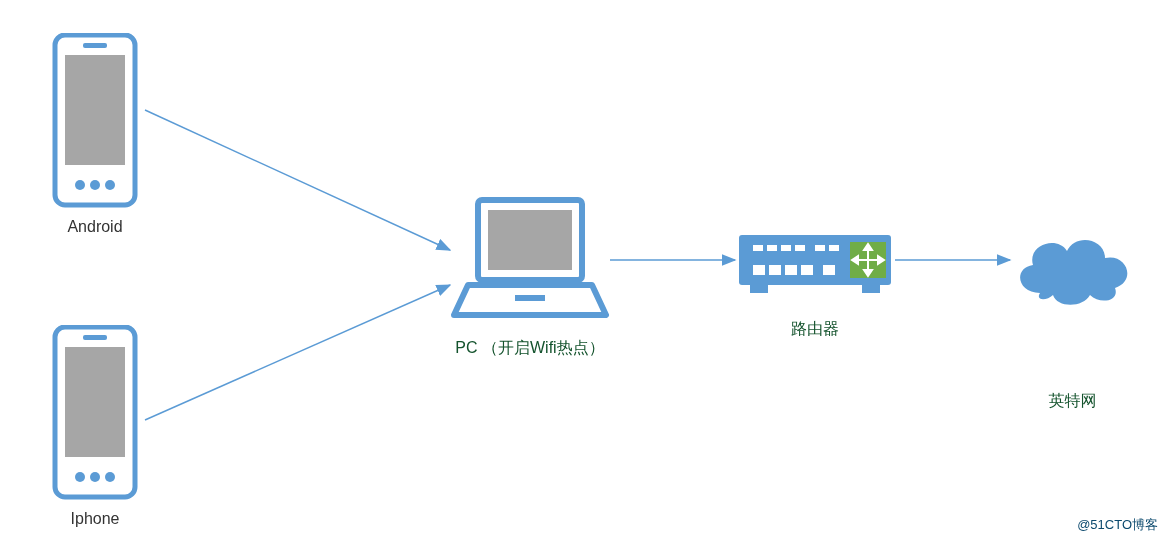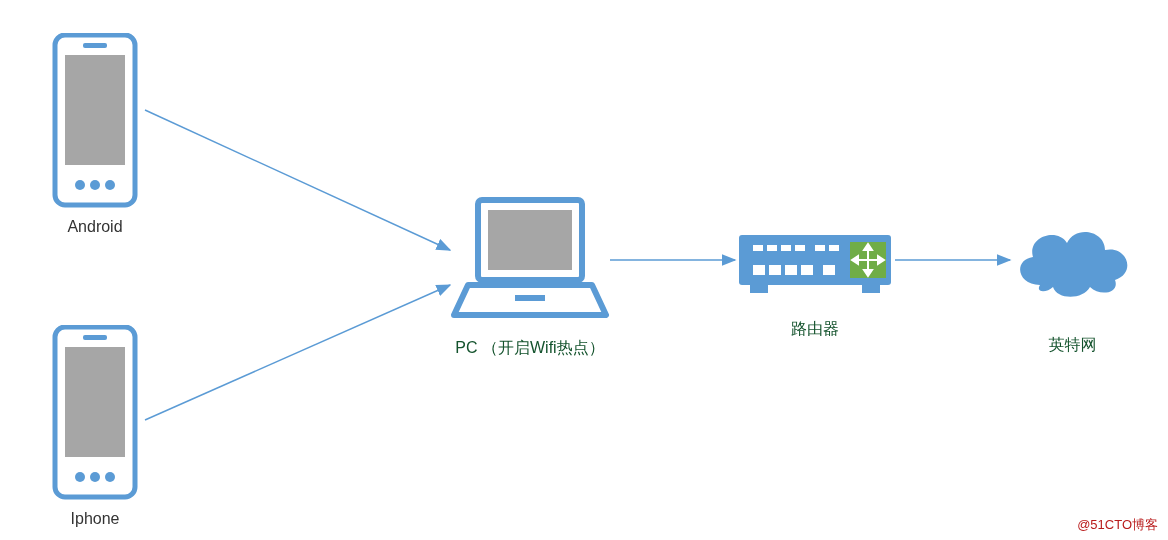--- a/index.html
+++ b/index.html
@@ -24,21 +24,21 @@
     }
     .phone-label {
       margin-top: 10px;
       font-size: 16px;
       color: #333;
     }
     .watermark {
       position: absolute;
       right: 10px;
       bottom: 6px;
-      color: #b91c1c;
+      color: #0c4a6e;
       font-size: 13px;
     }
     svg.overlay {
       position: absolute;
       left: 0;
       top: 0;
       width: 1168px;
       height: 540px;
       pointer-events: none;
     }
@@ -127,21 +127,21 @@
       <line x1="133" y1="35" x2="146" y2="35"></line>
         <polygon points="149,35 143,31 143,39"></polygon>
     </g>
 
     <rect x="15" y="60" width="18" height="8" fill="#5B9BD5"></rect>
     <rect x="127" y="60" width="18" height="8" fill="#5B9BD5"></rect>
   </svg>
   <div class="node-label" style="margin-top:14px;">路由器</div>
 </div>
 
-<div class="node" style="left:1005px; top:215px;">
+<div class="node" style="left:1005px; top:223px;gap:48px;">
   <svg width="135" height="90">
     <path d="M 35 70
              C 12 70, 8 45, 28 42
              C 22 22, 52 12, 62 28
              C 70 10, 100 15, 100 35
              C 122 30, 132 58, 110 65
              C 115 78, 95 82, 85 72
              C 78 85, 52 85, 48 72
              C 42 78, 30 78, 35 70 Z" fill="#5B9BD5"></path>
   </svg>

